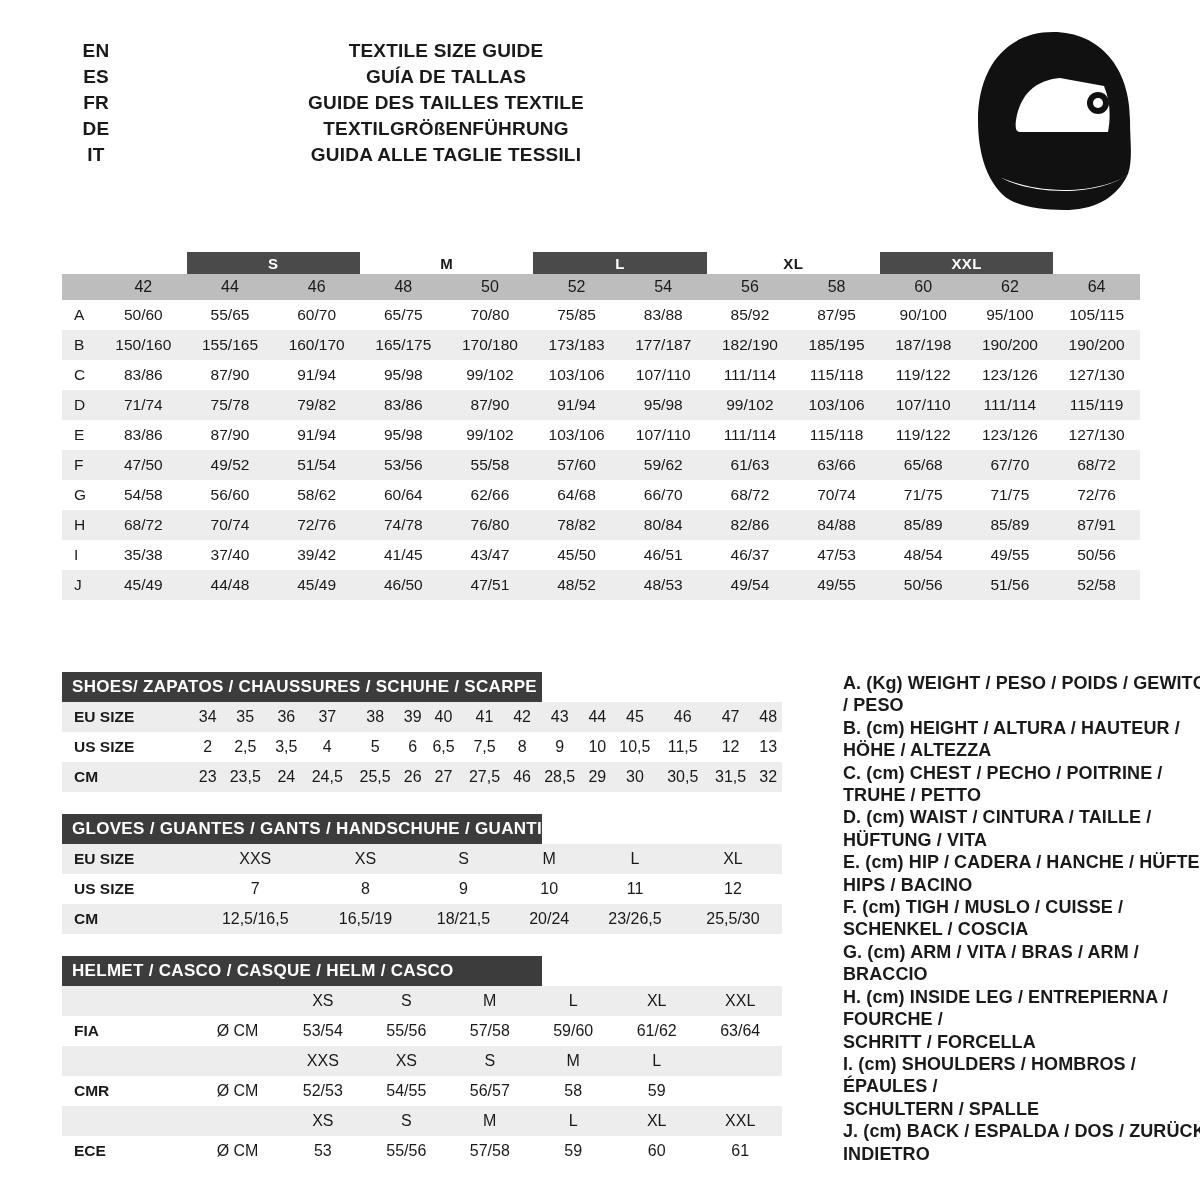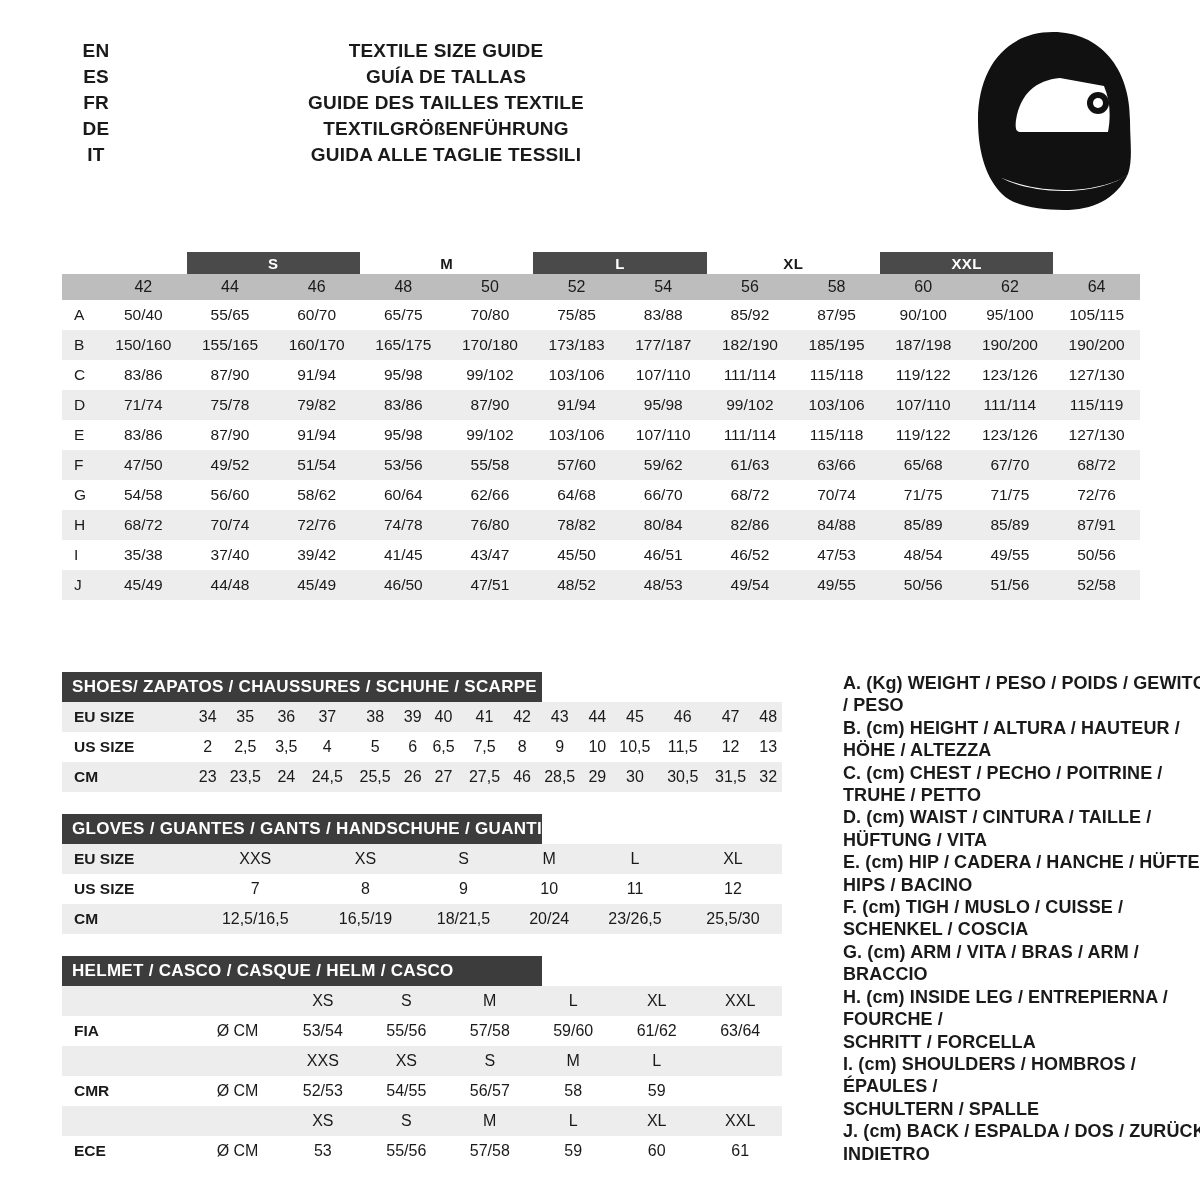--- a/index.html
+++ b/index.html
@@ -213,21 +213,21 @@
         <td>54</td>
         <td>56</td>
         <td>58</td>
         <td>60</td>
         <td>62</td>
         <td>64</td>
       </tr>
 
       <tr class="plain">
         <td class="lbl">A</td>
-        <td>50/40</td>
+        <td>50/60</td>
         <td>55/65</td>
         <td>60/70</td>
         <td>65/75</td>
         <td>70/80</td>
         <td>75/85</td>
         <td>83/88</td>
         <td>85/92</td>
         <td>87/95</td>
         <td>90/100</td>
         <td>95/100</td>
@@ -340,21 +340,21 @@
       </tr>
       <tr class="plain">
         <td class="lbl">I</td>
         <td>35/38</td>
         <td>37/40</td>
         <td>39/42</td>
         <td>41/45</td>
         <td>43/47</td>
         <td>45/50</td>
         <td>46/51</td>
-        <td>46/52</td>
+        <td>46/37</td>
         <td>47/53</td>
         <td>48/54</td>
         <td>49/55</td>
         <td>50/56</td>
       </tr>
       <tr class="alt">
         <td class="lbl">J</td>
         <td>45/49</td>
         <td>44/48</td>
         <td>45/49</td>

